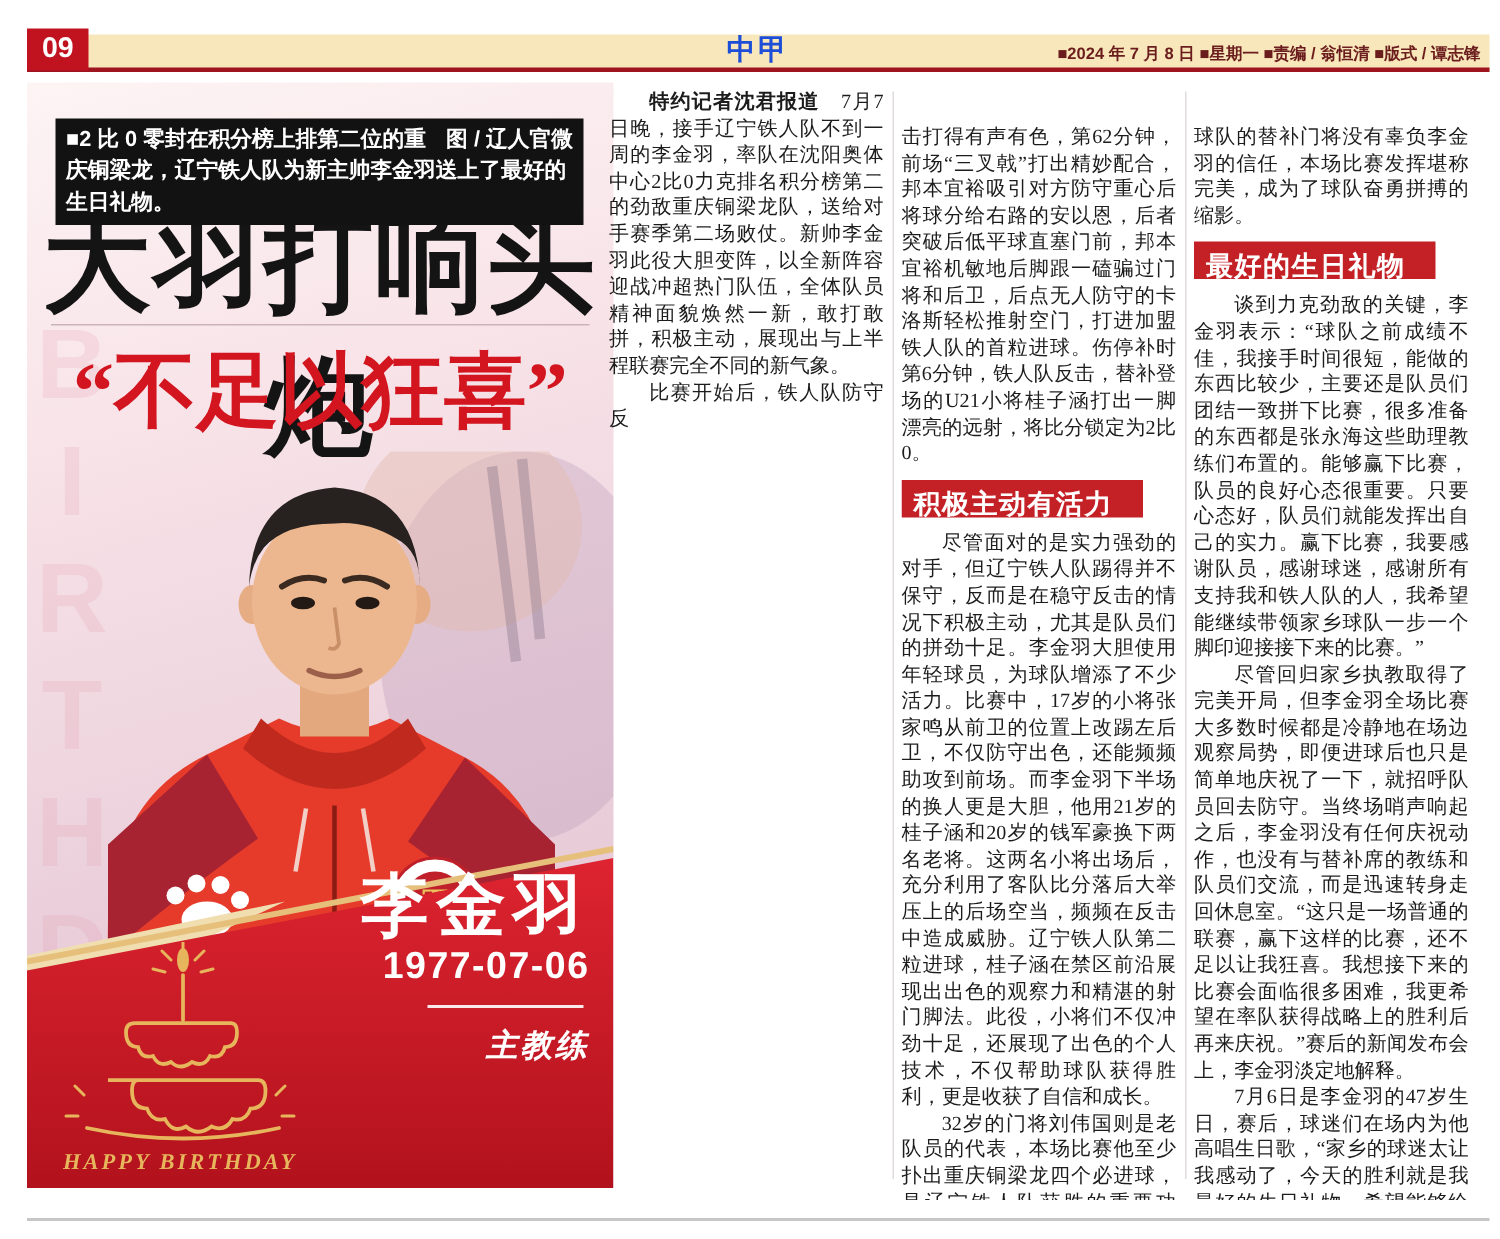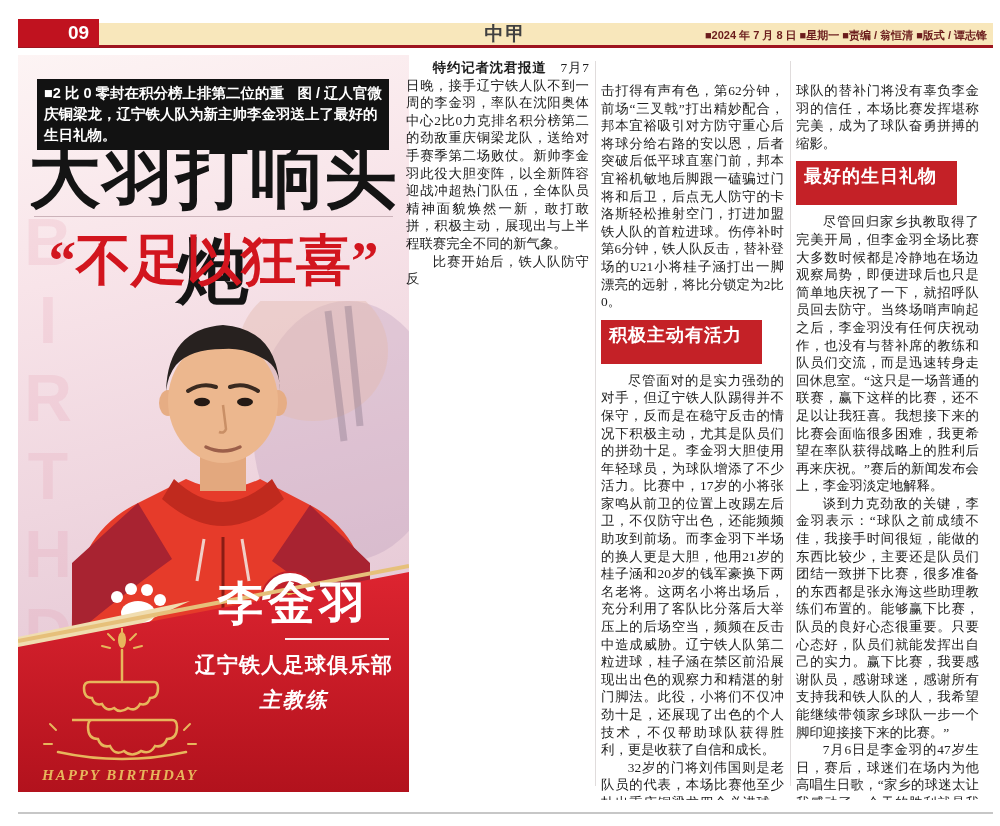--- a/index.html
+++ b/index.html
@@ -1,66 +1,66 @@
 <!DOCTYPE html>
 <html><head>
 <meta charset="utf-8">
 <style>
   html,body{margin:0;padding:0;}
   body{width:1000px;height:826px;position:relative;background:#ffffff;
        font-family:"Liberation Sans",sans-serif;overflow:hidden;}
 
   
   .pagenum{position:absolute;left:18px;top:19px;width:41px;height:28px;background:#c0121f;
-           color:#fff;font:bold 19px/28px "Liberation Sans",sans-serif;text-align:center;z-index:5;padding-left:40px;}
+           color:#fff;font:bold 19px/28px "Liberation Sans",sans-serif;text-align:center;z-index:5;}
   .mast-bar{position:absolute;left:18px;top:23px;width:975px;height:22px;background:#f8e7bb;
             border-bottom:3px solid #9e1520;}
   .mast-title{position:absolute;left:0;right:0;top:0;text-align:center;font-weight:bold;
-              font-size:19px;line-height:22px;color:#404040;letter-spacing:2px;}
+              font-size:19px;line-height:22px;color:#1d4ed8;letter-spacing:2px;}
   .mast-right{position:absolute;right:6px;top:5px;font-size:11px;font-weight:bold;color:#6b1c1c;}
 
   
   .poster{position:absolute;left:18px;top:55px;width:391px;height:737px;overflow:hidden;
           background:linear-gradient(165deg,#fdf4f4 0%,#f8e4e9 28%,#efd6df 55%,#e5c8d5 80%,#dfc2d1 100%);}
   .watermark{position:absolute;left:-8px;top:150px;writing-mode:vertical-rl;text-orientation:upright;
              font-size:66px;font-weight:900;color:rgba(225,145,168,.18);letter-spacing:4px;z-index:1;}
   .caption{position:absolute;left:19px;top:24px;width:352px;background:#121212;color:#fff;
            font-size:14.5px;font-weight:bold;line-height:21px;padding:4px 7px;z-index:4;box-sizing:border-box;}
   .caption .credit{float:right;}
   .hl-black{position:absolute;top:73px;left:0;width:100%;margin:0;text-align:center;z-index:3;
             font-family:"Liberation Serif","DejaVu Serif",serif;font-size:72px;font-weight:900;
             color:#141414;letter-spacing:2px;}
   .hl-rule{position:absolute;top:161px;left:16px;right:16px;border-top:1px solid #ccb3ba;z-index:3;}
   .hl-red{position:absolute;top:169px;left:0;width:100%;margin:0;text-align:center;z-index:3;
           font-family:"Liberation Serif","DejaVu Serif",serif;font-size:55px;font-weight:900;color:#d2151e;}
   .figure{position:absolute;top:246px;left:0;width:391px;height:494px;z-index:2;}
 
   .band{position:absolute;left:0;bottom:0;width:391px;height:245px;z-index:4;}
   .band svg{position:absolute;inset:0;}
-  .band-text{position:absolute;right:16px;top:32px;text-align:center;color:#fff;z-index:2;}
+  .band-text{position:absolute;right:16px;top:32px;text-align:right;color:#fff;z-index:2;}
   .coach-name{font-size:46px;font-weight:bold;letter-spacing:5px;line-height:1.05;}
   .coach-dob{font-size:25px;font-weight:bold;margin-top:3px;letter-spacing:1px;}
   .band-divider{width:104px;height:2px;background:#fff;opacity:.9;margin:11px 4px 11px auto;}
   .coach-club{font-size:21px;font-weight:bold;letter-spacing:1px;}
   .coach-role{font-size:21px;font-weight:bold;margin-top:7px;letter-spacing:2px;font-style:italic;}
   .cake{position:absolute;left:12px;bottom:24px;width:180px;height:140px;z-index:2;}
   .cake-script{position:absolute;left:24px;bottom:8px;color:#e7b65c;z-index:2;
                font:italic bold 15px "Liberation Serif",serif;letter-spacing:2px;}
 
   
   .article{position:absolute;left:406px;top:55px;width:573px;height:745px;display:flex;}
   .col{width:183px;overflow:hidden;font-family:"Liberation Serif","DejaVu Serif",serif;
        font-size:13.4px;line-height:17.6px;text-align:justify;color:#1c1c1c;padding-top:4px;box-sizing:border-box;}
   .colsep{width:1px;background:#e0dcdc;margin:6px 5px 14px 6px;}
   .para{text-indent:2em;margin:0;}
   .para.noindent{text-indent:0;margin-top:23px;}
   .para b{font-weight:bold;}
   .col-heading{background:#c42127;color:#fff;font-weight:bold;font-size:18px;line-height:1;
-               padding:7px 8px 19px;margin:9px 0 8px;width:88%;box-sizing:border-box;
-               font-family:Liberation Mono, monospace;letter-spacing:1px;}
+               padding:7px 8px 0;margin:9px 0 8px;width:88%;box-sizing:border-box;
+               font-family:Liberation Serif, serif;letter-spacing:1px;}
 
   .bottom-rule{position:absolute;left:18px;width:975px;top:812px;border-top:2px solid #c7c7c7;}
 </style>
 </head>
 <body>
 
 <div class="page">
 
   <div class="pagenum">09</div>
   <div class="mast-bar">
@@ -140,22 +140,22 @@
             <stop offset="0" stop-color="#dd2430"></stop>
               <stop offset="1" stop-color="#b2121d"></stop>
           </linearGradient>
         </defs>
         <polygon points="0,90 172,54 0,134" fill="#f0ddb0"></polygon>
         <polygon points="0,100 391,25 391,245 0,245" fill="url(#bandGrad)"></polygon>
         <line x1="0" y1="94" x2="391" y2="19" stroke="#e6c07a" stroke-width="4"></line>
       </svg>
       <div class="band-text">
         <div class="coach-name">李金羽</div>
+        <div class="coach-dob">1977-07-06</div>
         <div class="band-divider"></div>
-        <div class="coach-club">辽宁铁人足球俱乐部</div>
         <div class="coach-role">主教练</div>
       </div>
       <div class="cake">
         <svg viewBox="0 0 180 140" width="180" height="140" xmlns="http://www.w3.org/2000/svg" fill="none" stroke="#e7b65c" stroke-width="2.5" stroke-linecap="round">
           <line x1="92" y1="22" x2="92" y2="52"></line>
           <ellipse cx="92" cy="12" rx="4" ry="8" fill="#e7b65c" stroke="none"></ellipse>
           <path d="M78,6 l6,6 M106,6 l-6,6 M92,-2 l0,6 M72,18 l8,2 M112,18 l-8,2" stroke-width="2"></path>
           <path d="M60,54 h64 q4,0 4,6 q0,10 -8,10 q-2,8 -10,6 q-4,8 -12,4 q-8,6 -14,0 q-8,4 -12,-4 q-8,2 -10,-6 q-8,0 -8,-10 q0,-6 6,-6 z"></path>
           <path d="M42,92 h100 q5,0 5,7 q0,12 -10,12 q-3,9 -12,7 q-5,9 -14,5 q-9,7 -17,0 q-9,5 -14,-5 q-9,2 -12,-7 q-10,0 -10,-12 q0,-7 4,-7 z"></path>
           <path d="M28,124 q64,14 128,0"></path>
@@ -175,20 +175,20 @@
     <div class="col">
         <div class="para noindent">击打得有声有色，第62分钟，前场“三叉戟”打出精妙配合，邦本宜裕吸引对方防守重心后将球分给右路的安以恩，后者突破后低平球直塞门前，邦本宜裕机敏地后脚跟一磕骗过门将和后卫，后点无人防守的卡洛斯轻松推射空门，打进加盟铁人队的首粒进球。伤停补时第6分钟，铁人队反击，替补登场的U21小将桂子涵打出一脚漂亮的远射，将比分锁定为2比0。</div>
         <div class="col-heading">积极主动有活力</div>
         <div class="para">尽管面对的是实力强劲的对手，但辽宁铁人队踢得并不保守，反而是在稳守反击的情况下积极主动，尤其是队员们的拼劲十足。李金羽大胆使用年轻球员，为球队增添了不少活力。比赛中，17岁的小将张家鸣从前卫的位置上改踢左后卫，不仅防守出色，还能频频助攻到前场。而李金羽下半场的换人更是大胆，他用21岁的桂子涵和20岁的钱军豪换下两名老将。这两名小将出场后，充分利用了客队比分落后大举压上的后场空当，频频在反击中造成威胁。辽宁铁人队第二粒进球，桂子涵在禁区前沿展现出出色的观察力和精湛的射门脚法。此役，小将们不仅冲劲十足，还展现了出色的个人技术，不仅帮助球队获得胜利，更是收获了自信和成长。</div>
         <div class="para">32岁的门将刘伟国则是老队员的代表，本场比赛他至少扑出重庆铜梁龙四个必进球，是辽宁铁人队获胜的重要功臣。这位</div>
       </div>
     <div class="colsep"></div>
     <div class="col">
         <div class="para noindent">球队的替补门将没有辜负李金羽的信任，本场比赛发挥堪称完美，成为了球队奋勇拼搏的缩影。</div>
         <div class="col-heading">最好的生日礼物</div>
+        <div class="para">谈到力克劲敌的关键，李金羽表示：“球队之前成绩不佳，我接手时间很短，能做的东西比较少，主要还是队员们团结一致拼下比赛，很多准备的东西都是张永海这些助理教练们布置的。能够赢下比赛，队员的良好心态很重要。只要心态好，队员们就能发挥出自己的实力。赢下比赛，我要感谢队员，感谢球迷，感谢所有支持我和铁人队的人，我希望能继续带领家乡球队一步一个脚印迎接接下来的比赛。”</div>
         <div class="para">尽管回归家乡执教取得了完美开局，但李金羽全场比赛大多数时候都是冷静地在场边观察局势，即便进球后也只是简单地庆祝了一下，就招呼队员回去防守。当终场哨声响起之后，李金羽没有任何庆祝动作，也没有与替补席的教练和队员们交流，而是迅速转身走回休息室。“这只是一场普通的联赛，赢下这样的比赛，还不足以让我狂喜。我想接下来的比赛会面临很多困难，我更希望在率队获得战略上的胜利后再来庆祝。”赛后的新闻发布会上，李金羽淡定地解释。</div>
-        <div class="para">谈到力克劲敌的关键，李金羽表示：“球队之前成绩不佳，我接手时间很短，能做的东西比较少，主要还是队员们团结一致拼下比赛，很多准备的东西都是张永海这些助理教练们布置的。能够赢下比赛，队员的良好心态很重要。只要心态好，队员们就能发挥出自己的实力。赢下比赛，我要感谢队员，感谢球迷，感谢所有支持我和铁人队的人，我希望能继续带领家乡球队一步一个脚印迎接接下来的比赛。”</div>
         <div class="para">7月6日是李金羽的47岁生日，赛后，球迷们在场内为他高唱生日歌，“家乡的球迷太让我感动了，今天的胜利就是我最好的生日礼物，希望能够给他们带去更多的胜利和喜悦。”</div>
       </div>
   </section>
 
   <div class="bottom-rule"></div>
 </div>
 
 </body></html>

